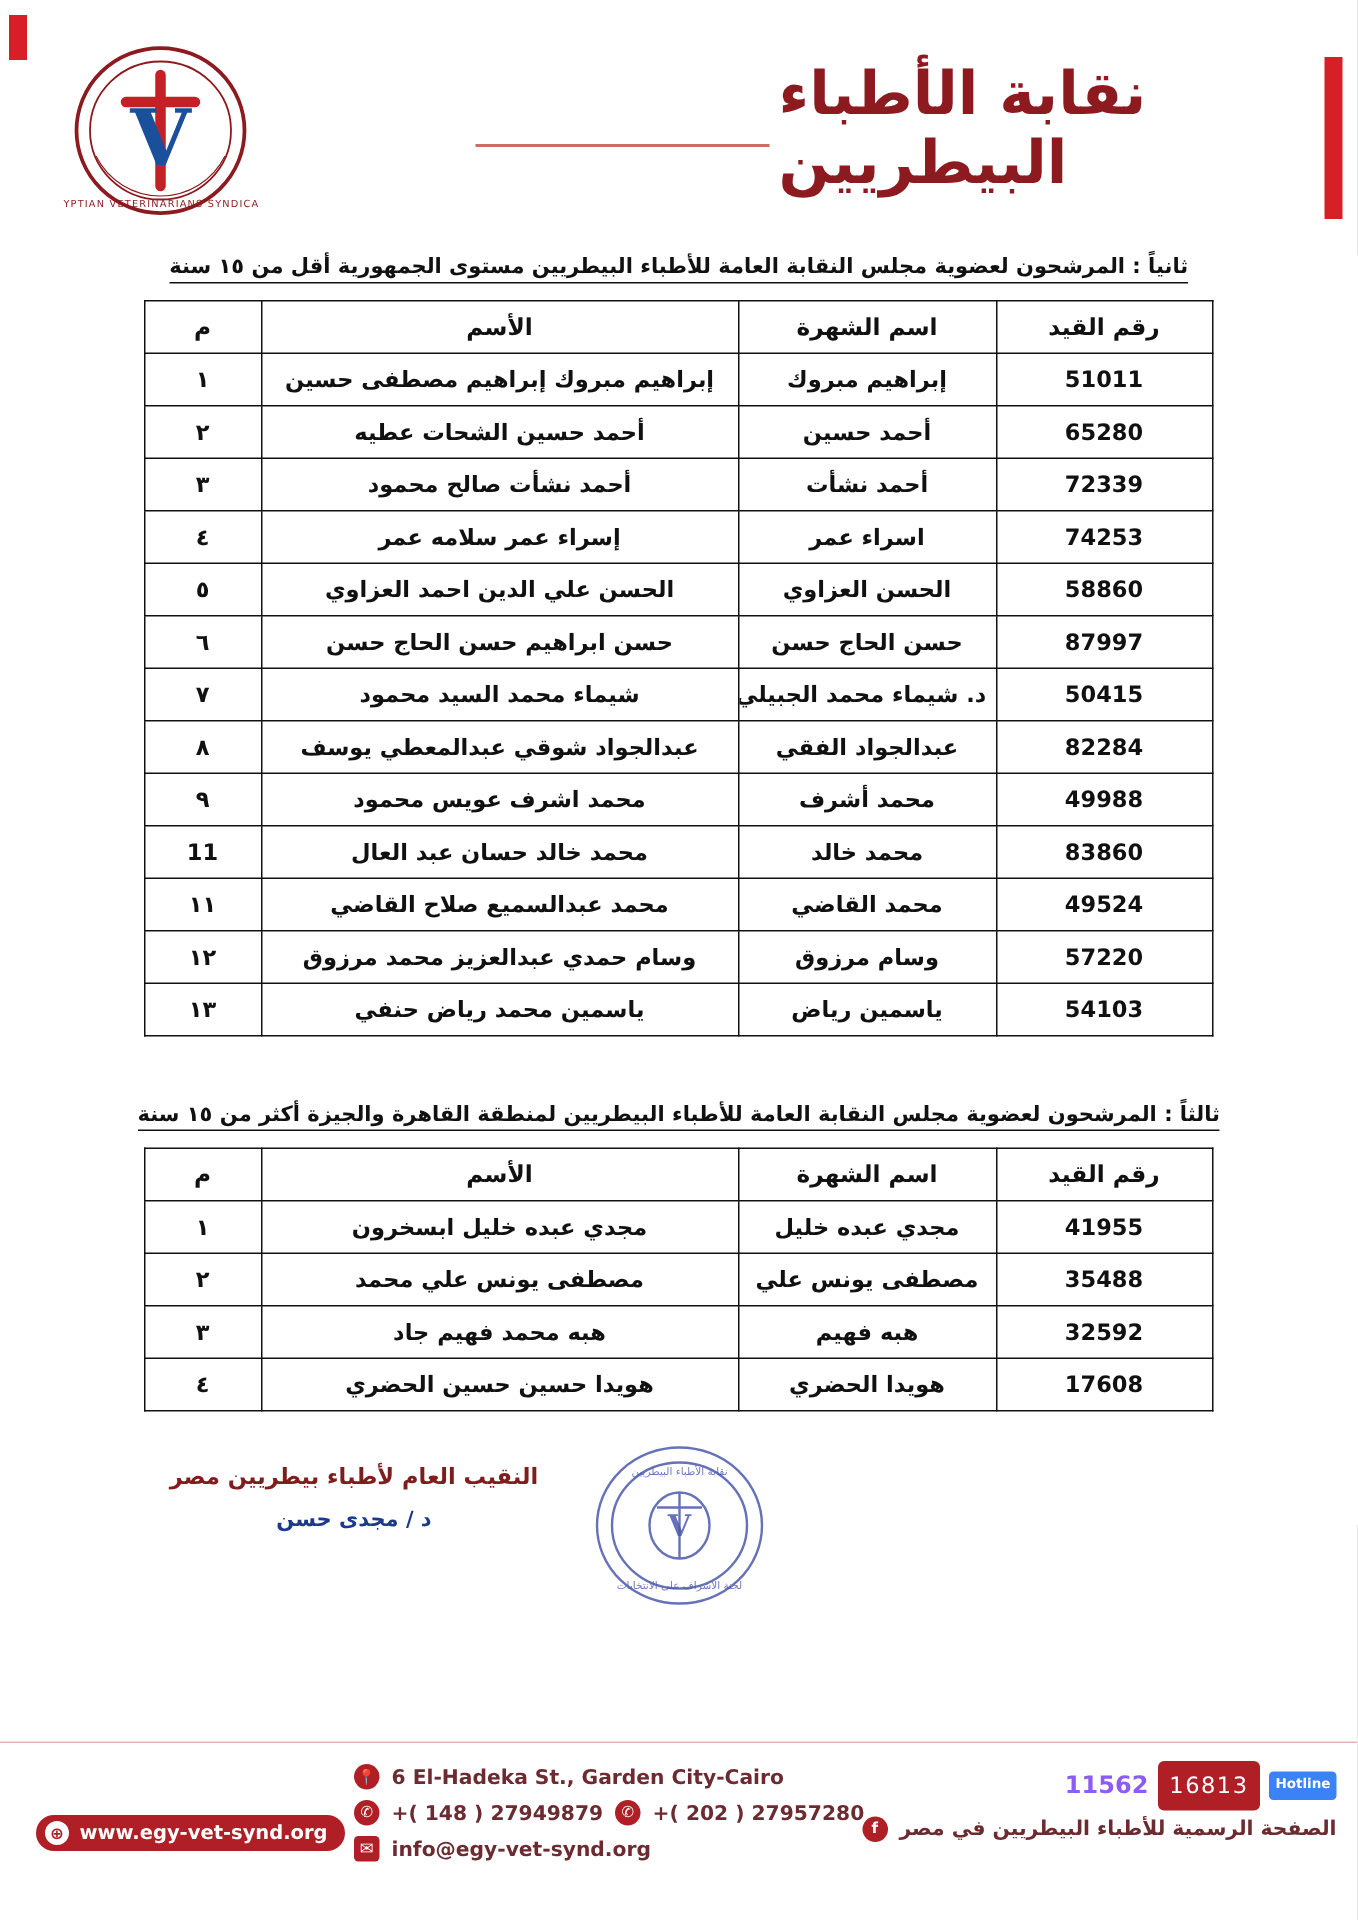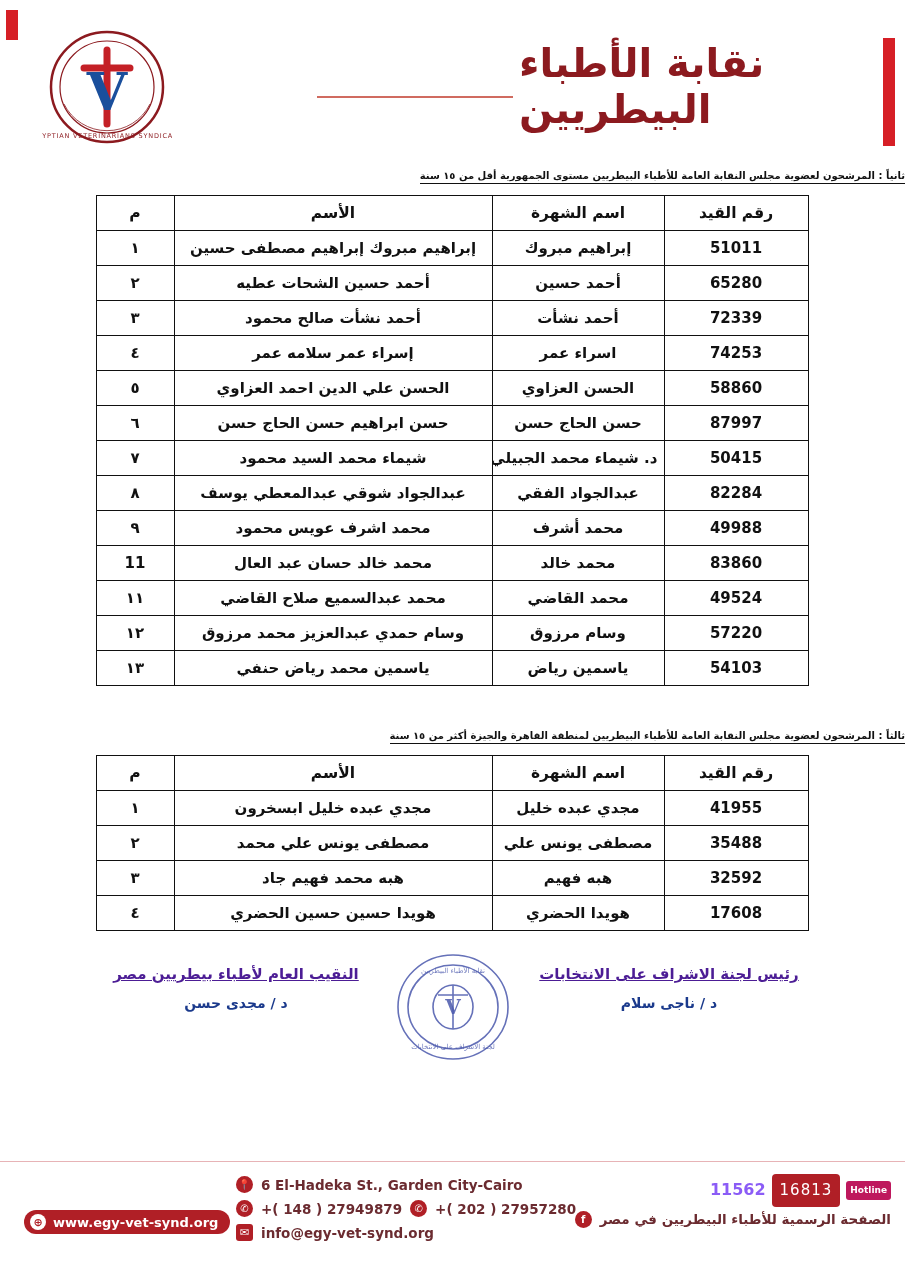--- a/index.html
+++ b/index.html
@@ -70,21 +70,22 @@
     top: 96px;
     right: 392px;
     width: 196px;
     height: 2px;
     background: #c0392b;
     opacity: .75;
   }
 
   
   .section-heading {
-    font-size: 10px;
+    text-align: center;
+    font-size: 14px;
     font-weight: bold;
     color: #111;
     direction: rtl;
     margin: 6px 0 14px 0;
     letter-spacing: 0px;
   }
   .section-heading .underline {
     border-bottom: 1.5px solid #111;
     padding-bottom: 2px;
   }
@@ -130,22 +131,21 @@
   .sig {
     position: absolute;
     text-align: center;
     direction: rtl;
   }
   .sig-right { right: 86px; top: 8px; width: 300px; }
   .sig-left  { left: 86px;  top: 8px; width: 300px; }
   .sig-title {
     font-size: 15px;
     font-weight: bold;
-    color: #4c1d95;
-    text-decoration: underline;
+    color: #7f1d1d;
   }
   .sig-name {
     margin-top: 12px;
     font-size: 14px;
     font-weight: bold;
     color: #1b3a8c;
   }
 
   .stamp {
     position: absolute;
@@ -257,21 +257,21 @@
     background: #b01f26;
     color: #fff;
     border-radius: 4px;
     padding: 2px 8px;
     font-size: 15px;
     font-weight: normal;
     letter-spacing: 1px;
   }
   .hotline-tag {
     font-size: 9px;
-    background: #be185d;
+    background: #3b82f6;
     color: #fff;
     border-radius: 3px;
     padding: 1px 4px;
   }
   .num-plain { font-size: 16px; font-weight: bold; color: #8b5cf6; }
 </style>
 </head>
 <body>
 
 <div class="page">
@@ -441,24 +441,20 @@
             <td>17608</td>
             <td>هويدا الحضري</td>
             <td>هويدا حسين حسين الحضري</td>
             <td>٤</td>
           </tr>
       </tbody>
     </table>
   </div>
 
   <div class="signatures">
-    <div class="sig sig-right">
-      <div class="sig-title">رئيس لجنة الاشراف على الانتخابات</div>
-      <div class="sig-name">د / ناجى سلام</div>
-    </div>
 
     <div class="sig sig-left">
       <div class="sig-title">النقيب العام لأطباء بيطريين مصر</div>
       <div class="sig-name">د / مجدى حسن</div>
     </div>
 
     <div class="stamp">
       <svg width="150" height="120" viewBox="0 0 150 120" xmlns="http://www.w3.org/2000/svg">
         <g stroke="#2b3b9e" fill="none" stroke-width="1.6" opacity="0.85">
           <ellipse cx="75" cy="60" rx="55" ry="52"></ellipse>

